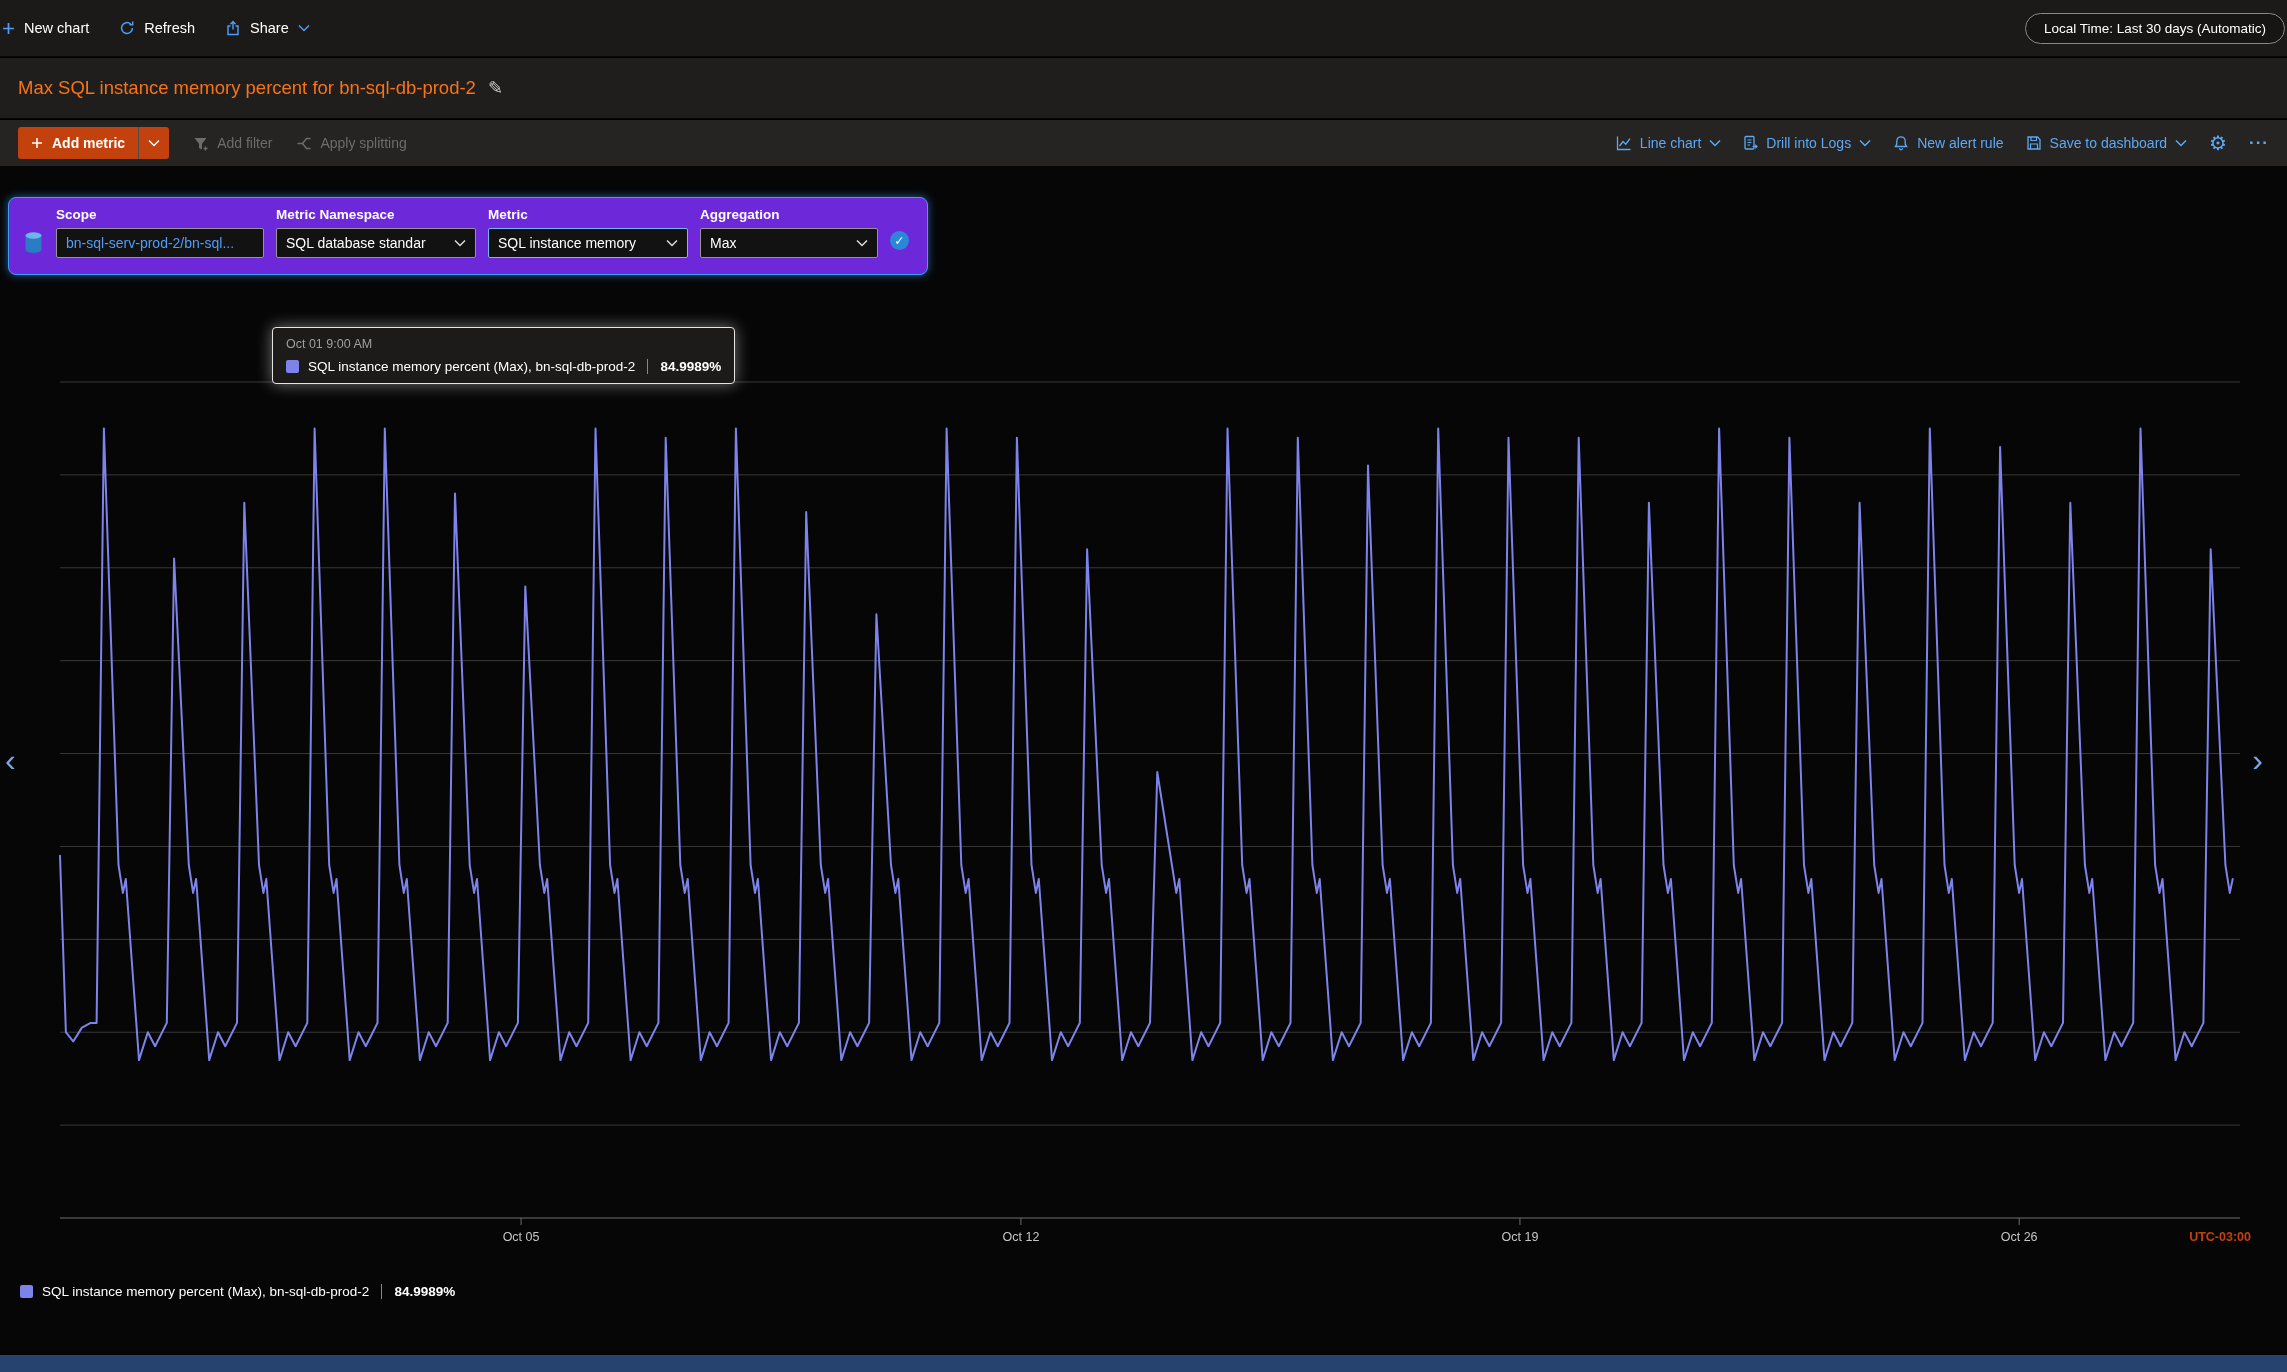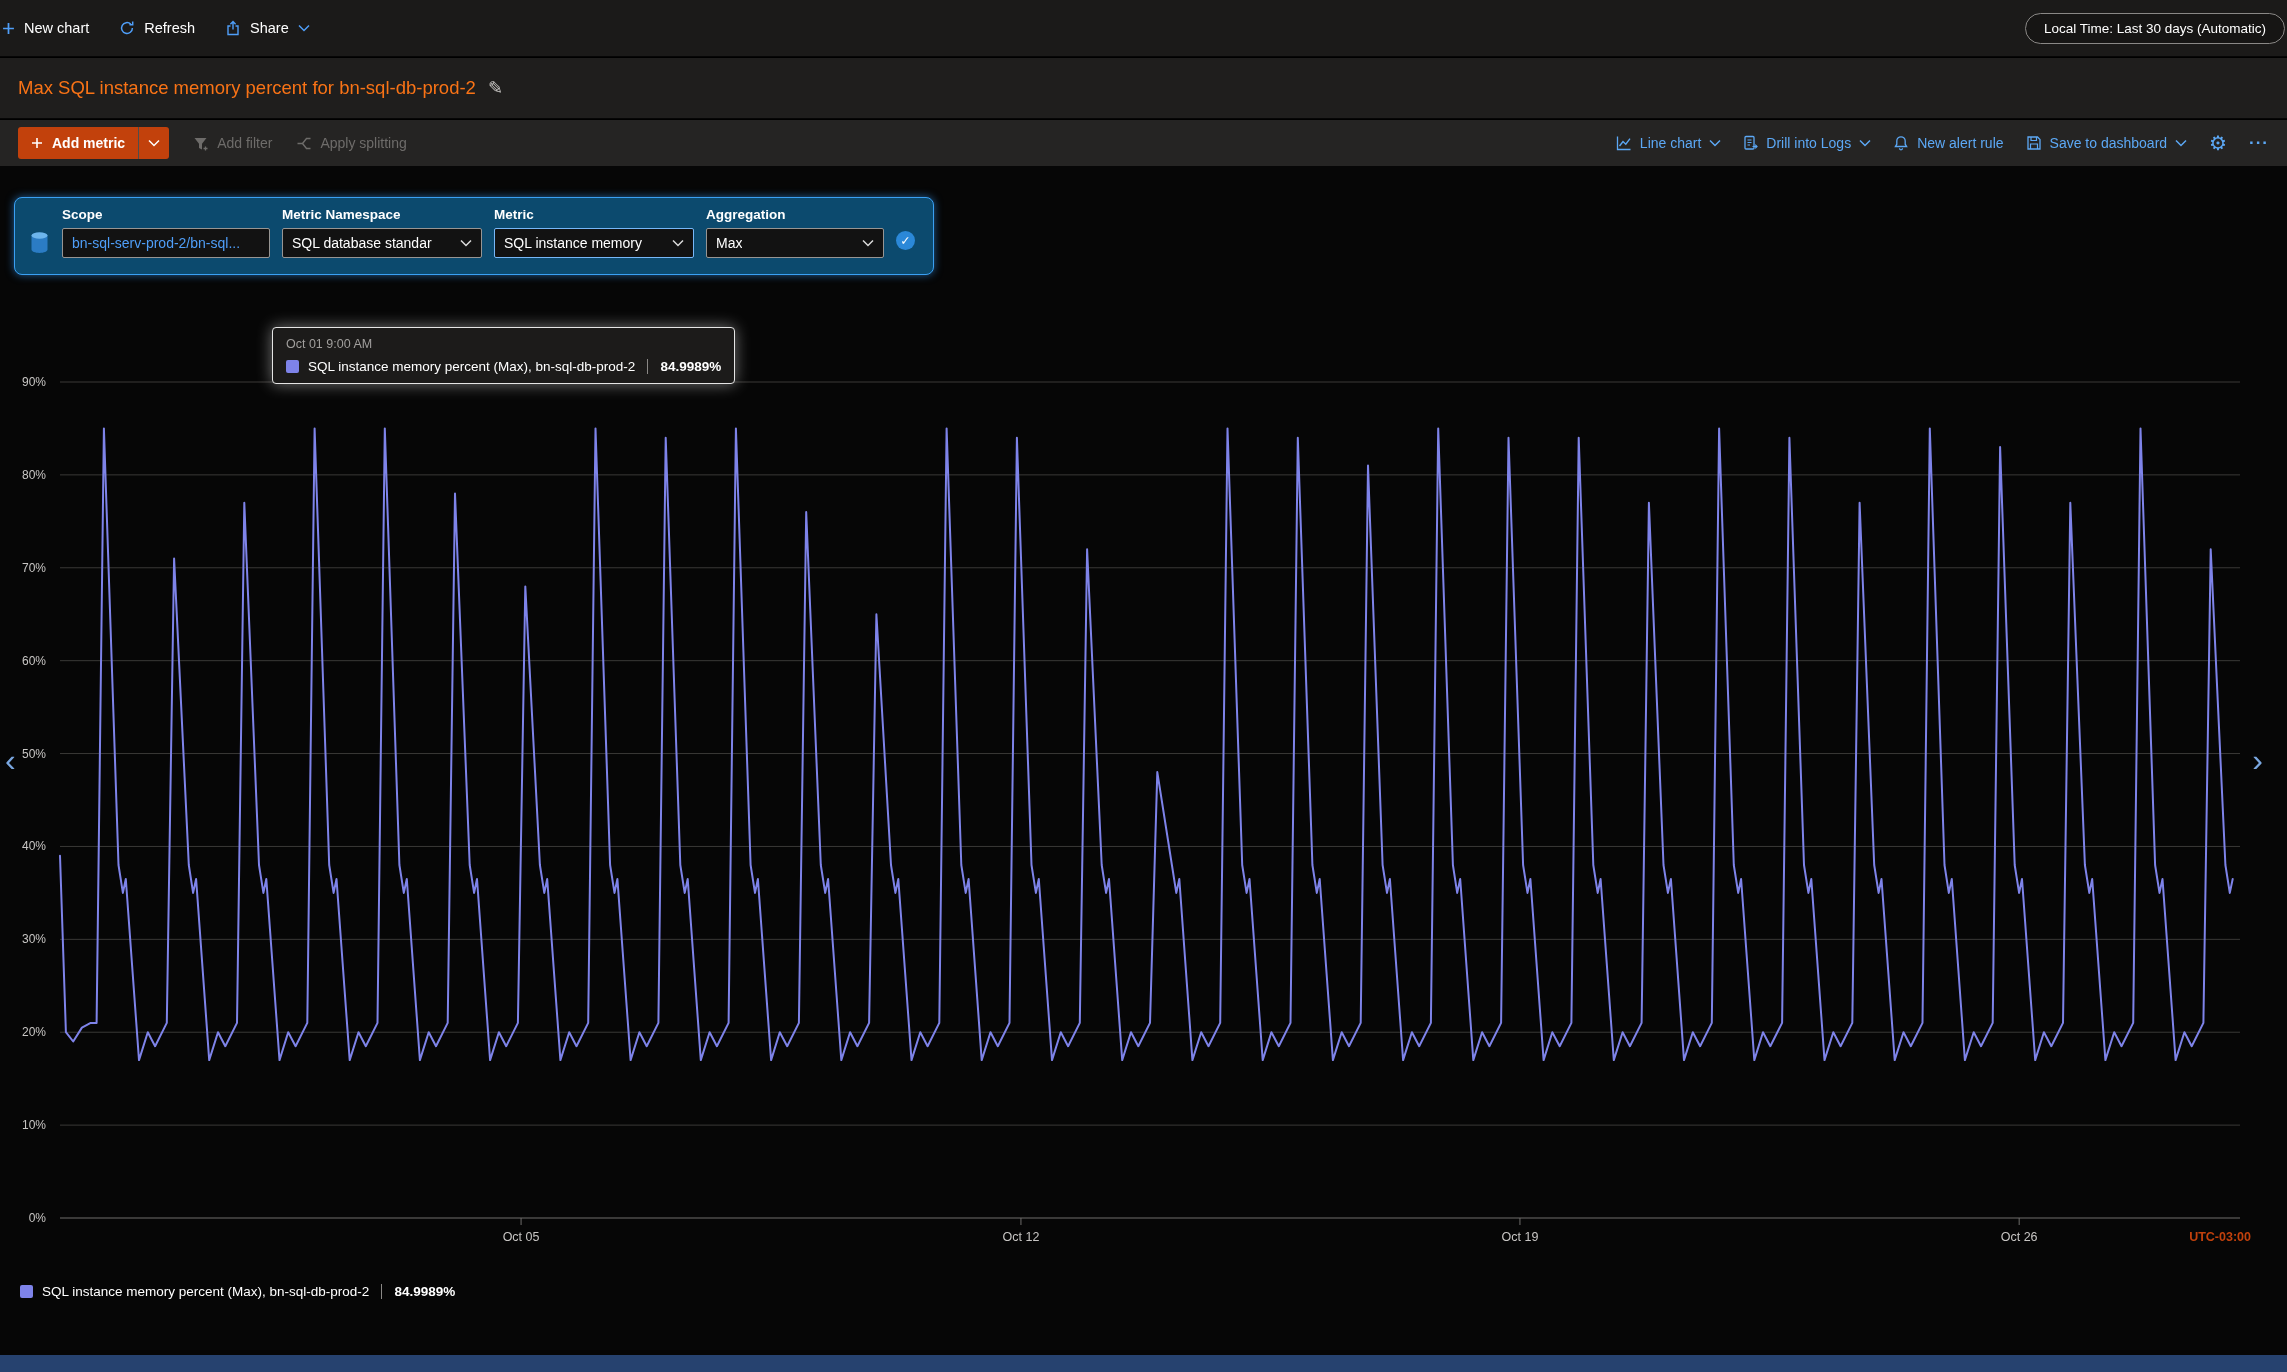--- a/index.html
+++ b/index.html
@@ -25,21 +25,21 @@
   .addmetric{display:flex;align-items:stretch;background:#c2410c;border-radius:3px;overflow:hidden;height:32px;cursor:pointer;}
   .addmetric .main{display:flex;align-items:center;gap:9px;padding:0 13px;font-size:14px;font-weight:700;color:#fff;}
   .addmetric .drop{display:flex;align-items:center;padding:0 9px;border-left:1px solid #4f4d4c;color:#fff;}
   .tb-disabled{display:flex;align-items:center;gap:8px;color:#6e6c6a;font-size:14px;}
   .tb-right{margin-left:auto;display:flex;align-items:center;gap:22px;}
   .tb-link{display:flex;align-items:center;gap:8px;color:#5ca8f5;font-size:14px;cursor:pointer;white-space:nowrap;}
   .gear-glyph{font-size:20px;color:#5ca8f5;cursor:pointer;line-height:1;}
   .dots{font-size:17px;color:#5ca8f5;font-weight:700;letter-spacing:1px;cursor:pointer;}
 
   
-  .metric-panel{position:absolute;top:197px;left:14px;width:920px;height:78px;background:#0c4a6e;border:1px solid #3aa0f3;border-radius:8px;box-shadow:0 0 8px rgba(47,132,212,.7);display:flex;align-items:flex-start;padding:9px 14px;box-sizing:border-box;gap:12px;}
+  .metric-panel{position:absolute;top:197px;left:8px;width:920px;height:78px;background:#6d28d9;border:1px solid #3aa0f3;border-radius:8px;box-shadow:0 0 8px rgba(47,132,212,.7);display:flex;align-items:flex-start;padding:9px 14px;box-sizing:border-box;gap:12px;}
   .db-wrap{margin-top:24px;flex:0 0 auto;}
   .field{display:flex;flex-direction:column;gap:6px;}
   .field .flabel{font-size:13.5px;font-weight:700;color:#fff;}
   .fbox{height:30px;border:1px solid #979593;border-radius:2px;background:#121212;display:flex;align-items:center;padding:0 9px;font-size:14px;box-sizing:border-box;cursor:pointer;color:#fff;}
   .fbox .chev{color:#dcdcdc;margin-left:auto;}
   .scope-box{width:208px;color:#4f9ef8;white-space:nowrap;overflow:hidden;}
   .ns-box{width:200px;}
   .metric-box{width:200px;border-color:#77b7f7;}
   .agg-box{width:178px;}
   .fbox .val{white-space:nowrap;overflow:hidden;}
@@ -215,32 +215,20 @@
       <div class="fbox agg-box">
         <span class="val">Max</span>
         <svg class="chev" viewBox="0 0 12 7">
             <path d="M1 1l5 5 5-5" fill="none" stroke="currentColor" stroke-width="1.5"></path>
           </svg>
       </div>
     </div>
     <div class="check">✓</div>
   </div>
 
-  <div class="ylabels" id="yLabels">
-      <div class="ylab" style="top: 0px;">90%</div>
-      <div class="ylab" style="top: 92.8889px;">80%</div>
-      <div class="ylab" style="top: 185.778px;">70%</div>
-      <div class="ylab" style="top: 278.667px;">60%</div>
-      <div class="ylab" style="top: 371.556px;">50%</div>
-      <div class="ylab" style="top: 464.444px;">40%</div>
-      <div class="ylab" style="top: 557.333px;">30%</div>
-      <div class="ylab" style="top: 650.222px;">20%</div>
-      <div class="ylab" style="top: 743.111px;">10%</div>
-      <div class="ylab" style="top: 836px;">0%</div>
-    </div>
   <svg class="plot" id="plot" viewBox="0 0 2180 836" preserveAspectRatio="none">
       <line x1="0" x2="2180" y1="0" y2="0" stroke="#3a3937" stroke-width="1"></line>
       <line x1="0" x2="2180" y1="92.88888888888891" y2="92.88888888888891" stroke="#3a3937" stroke-width="1"></line>
       <line x1="0" x2="2180" y1="185.77777777777771" y2="185.77777777777771" stroke="#3a3937" stroke-width="1"></line>
       <line x1="0" x2="2180" y1="278.66666666666674" y2="278.66666666666674" stroke="#3a3937" stroke-width="1"></line>
       <line x1="0" x2="2180" y1="371.55555555555554" y2="371.55555555555554" stroke="#3a3937" stroke-width="1"></line>
       <line x1="0" x2="2180" y1="464.44444444444446" y2="464.44444444444446" stroke="#3a3937" stroke-width="1"></line>
       <line x1="0" x2="2180" y1="557.3333333333334" y2="557.3333333333334" stroke="#3a3937" stroke-width="1"></line>
       <line x1="0" x2="2180" y1="650.2222222222222" y2="650.2222222222222" stroke="#3a3937" stroke-width="1"></line>
       <line x1="0" x2="2180" y1="743.1111111111111" y2="743.1111111111111" stroke="#3a3937" stroke-width="1"></line>

